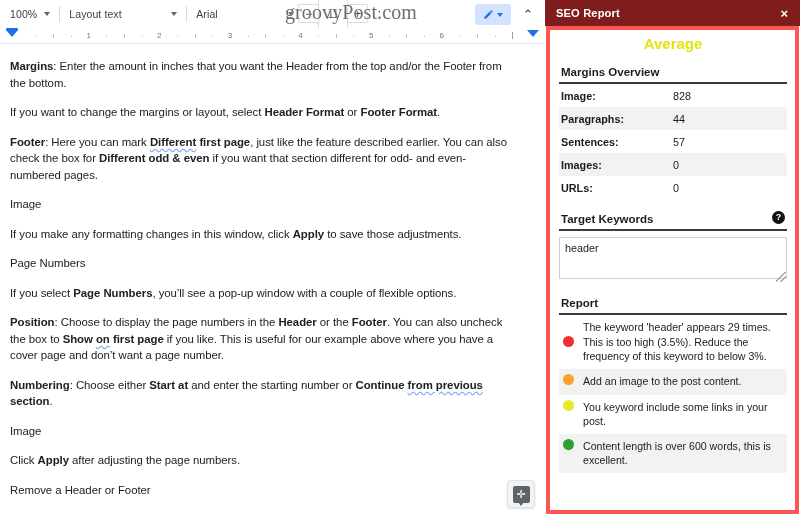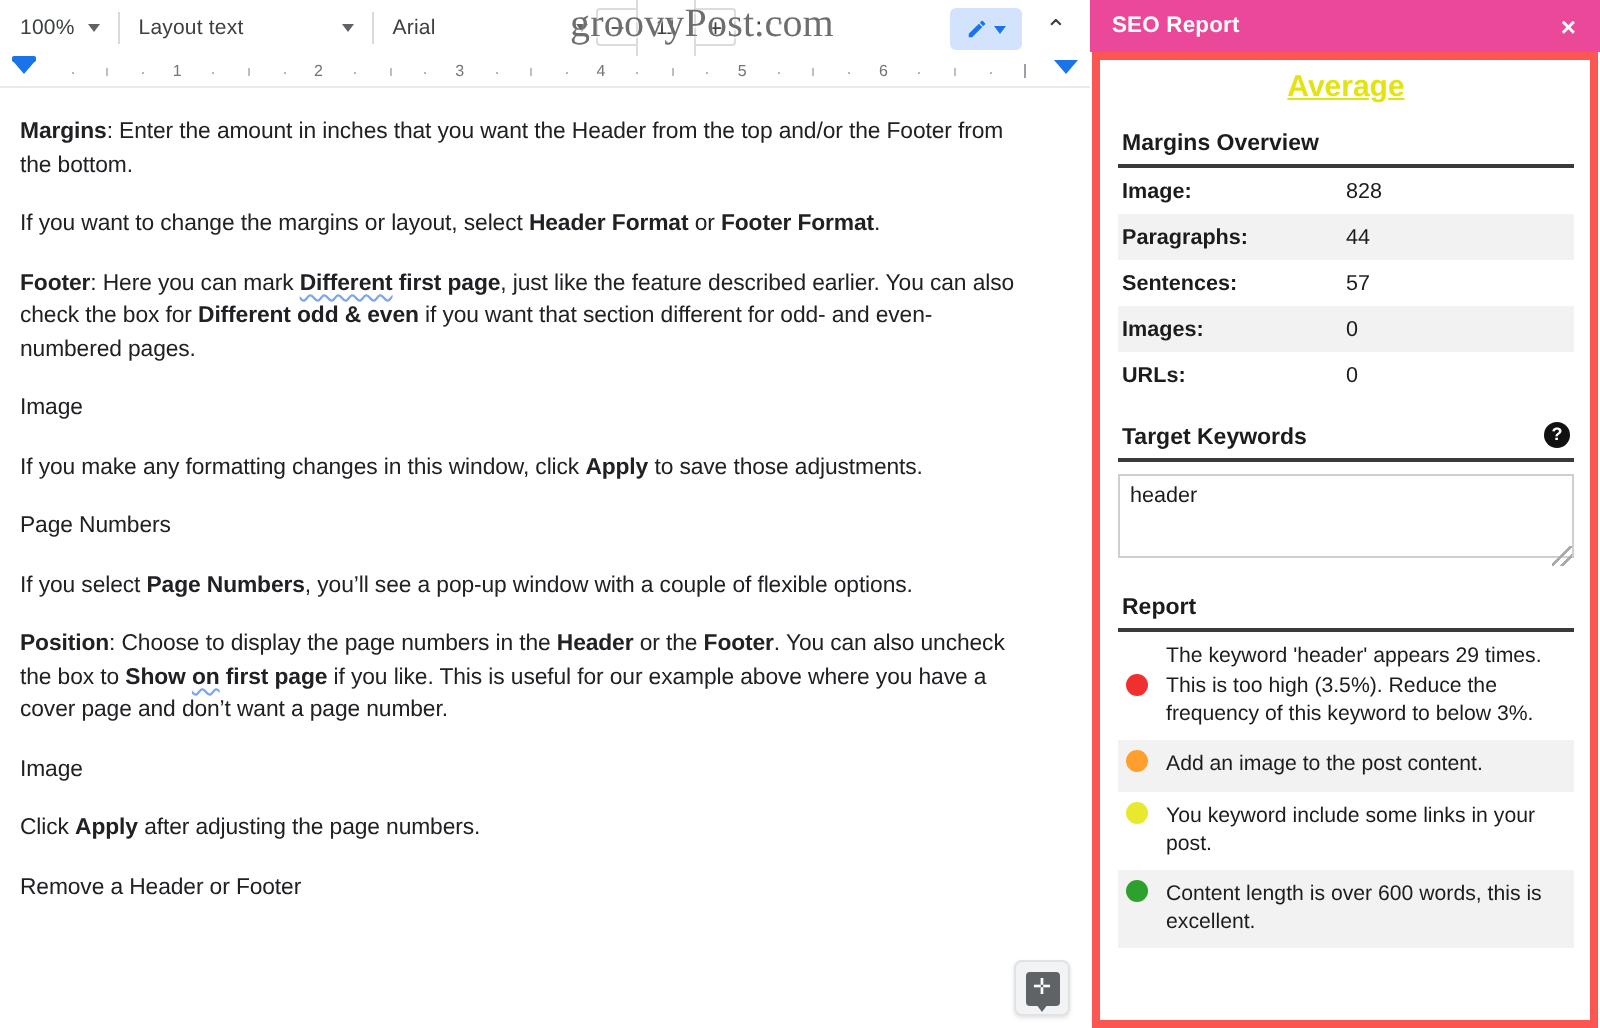--- a/index.html
+++ b/index.html
@@ -188,21 +188,21 @@
   
   #seo-panel {
     position: absolute;
     left: 545px; top: 0;
     width: 255px; height: 514px;
     background: #ffffff;
   }
   #seo-header {
     position: relative;
     height: 26px; width: 255px;
-    background: #ec4899;
+    background: #7f1d1d;
     display: flex; align-items: center;
     padding: 0 8px 0 11px;
   }
   #seo-header .title {
     color: #ffffff; font-size: 11.2px; font-weight: bold; letter-spacing: .1px;
   }
   #seo-close {
     margin-left: auto; color: #ffffff; font-size: 13px; font-weight: bold;
     line-height: 1; padding: 2px 4px;
   }
@@ -222,21 +222,21 @@
     padding: 0 8px 0 9px;
   }
 
   .score-wrap { text-align: center; padding-top: 5px; }
   .score-num {
     font-size: 49px; font-weight: bold; color: #e3e312;
     line-height: 48px; letter-spacing: -1px;
   }
   .score-label {
     font-size: 15px; font-weight: bold; color: #e3e312;
-    line-height: 17px; margin-top: 0px; text-decoration: underline;
+    line-height: 17px; margin-top: 0px;
   }
 
   .sec-head {
     font-size: 11.5px; font-weight: bold; color: #1c1c1c;
     padding: 4px 0 4px 2px;
     border-bottom: 2px solid #3a3a3a;
     margin-top: 10px;
     position: relative;
   }
   .help-icon {
@@ -380,20 +380,21 @@
     <div id="page-scroll">
       <div id="page">
           <p class="p"><b>Margins</b>: Enter the amount in inches that you want the Header from the top and/or the Footer from the bottom.</p>
           <p class="p">If you want to change the margins or layout, select <b>Header Format</b> or <b>Footer Format</b>.</p>
           <p class="p"><b>Footer</b>: Here you can mark <b><span class="sp">Different</span> first page</b>, just like the feature described earlier. You can also check the box for <b>Different odd &amp; even</b> if you want that section different for odd- and even-numbered pages.</p>
           <p class="p">Image</p>
           <p class="p">If you make any formatting changes in this window, click <b>Apply</b> to save those adjustments.</p>
           <p class="p">Page Numbers</p>
           <p class="p">If you select <b>Page Numbers</b>, you’ll see a pop-up window with a couple of flexible options.</p>
           <p class="p"><b>Position</b>: Choose to display the page numbers in the <b>Header</b> or the <b>Footer</b>. You can also uncheck the box to <b>Show <span class="sp">on</span> first page</b> if you like. This is useful for our example above where you have a cover page and don’t want a page number.</p>
+          <p class="p"><b>Numbering</b>: Choose either <b>Start at</b> and enter the starting number or <b>Continue <span class="sp">from previous</span> section</b>.</p>
           <p class="p">Image</p>
           <p class="p">Click <b>Apply</b> after adjusting the page numbers.</p>
           <p class="p">Remove a Header or Footer</p>
         </div>
       <div id="comment-fab">
         <div class="fab-inner">✛</div>
       </div>
     </div>
   </div>
 

